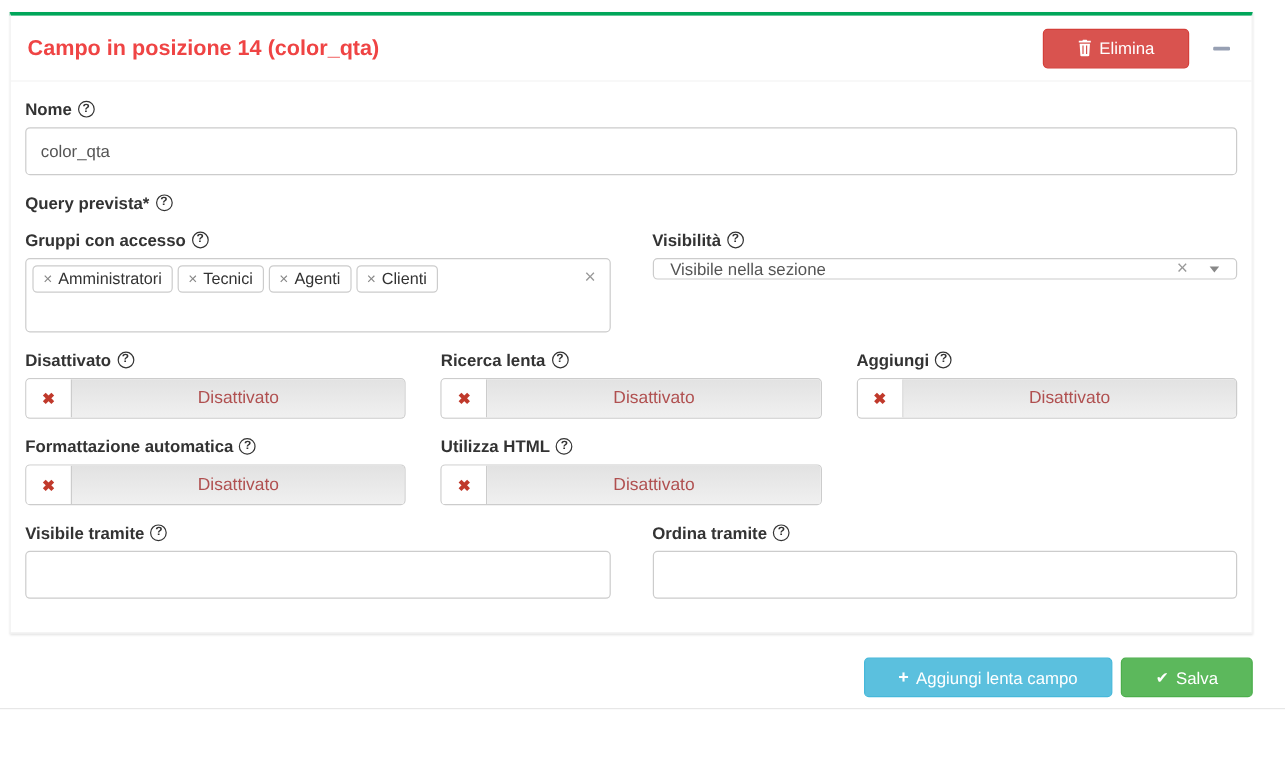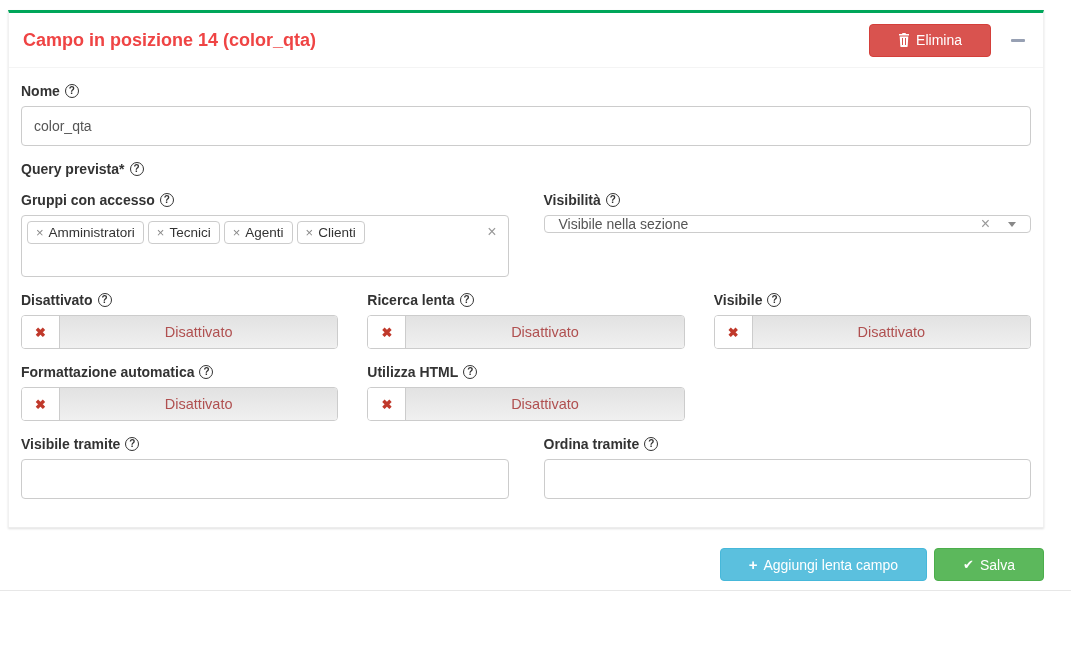--- a/index.html
+++ b/index.html
@@ -228,21 +228,21 @@
         </div>
         <div class="switch">
           <span class="switch-handle">
               <span>✖</span>
             </span>
           <span class="switch-label">Disattivato</span>
         </div>
       </div>
       <div class="form-group">
         <div class="form-label">
-          <span>Visibile</span>
+          <span>Aggiungi</span>
           <span class="help-icon">?</span>
         </div>
         <div class="switch">
           <span class="switch-handle">
               <span>✖</span>
             </span>
           <span class="switch-label">Disattivato</span>
         </div>
       </div>
     </div>

